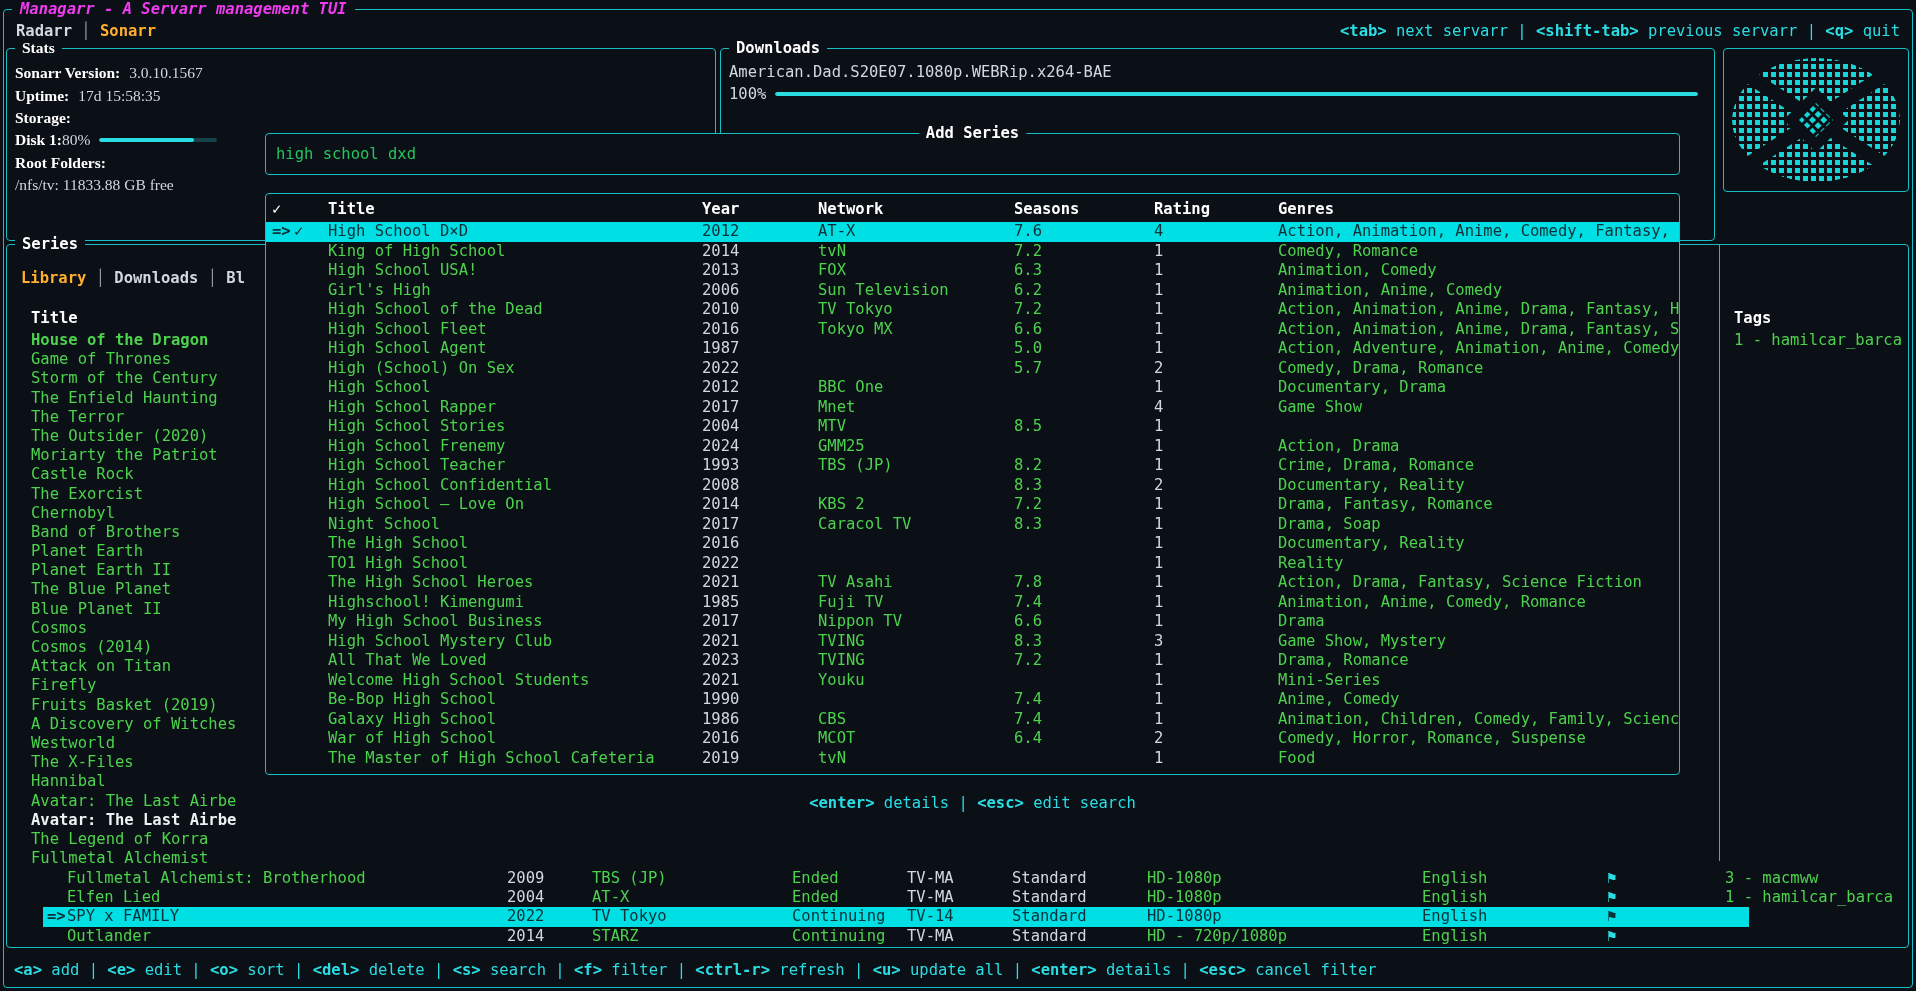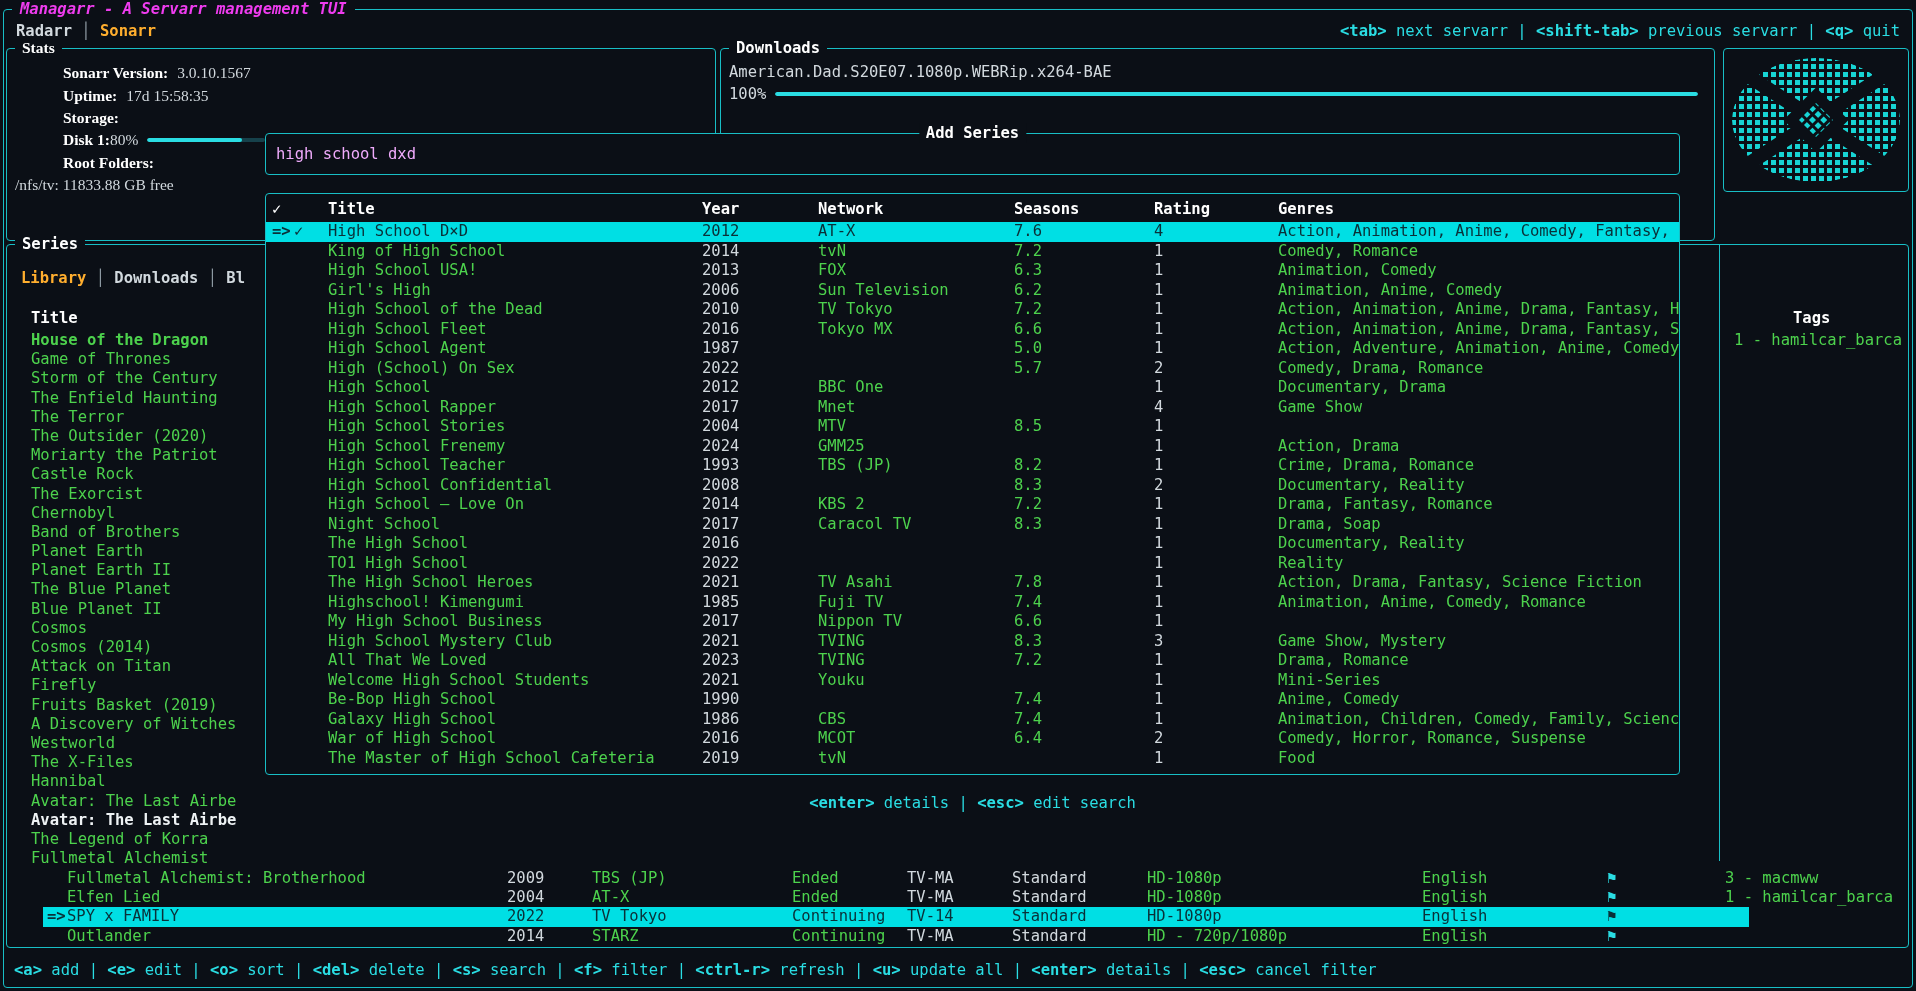--- a/index.html
+++ b/index.html
@@ -21,21 +21,21 @@
   .help .key{font-weight:bold;}
   #top-help{position:absolute;right:16px;top:21px;text-align:right;z-index:3;}
   #bottom-help{position:absolute;left:14px;top:960px;z-index:3;}
 
   .panel{position:absolute;border:1px solid var(--border);border-radius:4px;}
   .panel-title{position:absolute;top:-11px;left:8px;background:var(--bg);padding:0 7px;font-weight:bold;color:#fff;line-height:20px;white-space:nowrap;}
 
   
   .stats-body{padding:13px 8px 0;}
   .stat-line{height:22.4px;display:flex;align-items:center;white-space:nowrap;}
-  .lab{font-weight:bold;color:#fff;margin-left:48px;}
+  .lab{font-weight:bold;color:#fff;}
   .val{color:var(--dim);margin-left:9px;}
   .val.nolm{margin-left:0;}
   .g-pct{color:var(--dim);}
   .g-track{position:relative;width:118px;height:4px;border-radius:2px;background:#16414b;margin-left:9px;overflow:hidden;}
   .g-fill{position:absolute;left:0;top:0;height:100%;border-radius:2px;background:var(--cyan);}
 
   
   .dl-body{padding:12px 8px 0;}
   .dl-item{height:22px;line-height:22px;color:var(--dim);white-space:nowrap;overflow:hidden;}
   .dl-gauge{display:flex;align-items:center;height:22px;justify-content:center;}
@@ -67,21 +67,21 @@
   .t-quality{color:var(--green);}
   .t-lang{color:var(--green);}
   .t-flag{color:var(--cyan);}
   .t-tags{color:var(--green);}
   .series-row.selected{background:var(--hl);}
   .series-row.selected .c{color:var(--darktext);}
 
   
   #add-popup{position:absolute;left:245px;top:133px;width:1415px;height:734px;background:var(--bg);z-index:6;margin-left:20px;}
   .popup-title{left:50%;transform:translateX(-50%);}
-  .search-text{position:absolute;left:10px;top:50%;transform:translateY(-50%);color:#f0abfc;white-space:nowrap;}
+  .search-text{position:absolute;left:10px;top:50%;transform:translateY(-50%);color:#22c55e;white-space:nowrap;}
   #add-header{display:grid;grid-template-columns:56px 374px 116px 196px 140px 124px 1fr;padding-left:6px;margin-top:5px;height:21px;line-height:21px;font-weight:bold;color:#fff;white-space:nowrap;}
   #add-rows{margin-top:2px;}
   .add-row{display:grid;grid-template-columns:22px 34px 374px 116px 196px 140px 124px 1fr;padding-left:6px;height:19.5px;line-height:19.5px;white-space:nowrap;}
   .add-row .c{overflow:hidden;}
   .a-check{color:#eef2f4;font-weight:bold;}
   .a-title{color:var(--green);}
   .a-year{color:var(--dim);}
   .a-net{color:var(--green);}
   .a-seasons{color:var(--green);}
   .a-rating{color:var(--dim);}
@@ -250,21 +250,21 @@
           <span class="c t-status">Continuing</span>
           <span class="c t-cert">TV-MA</span>
           <span class="c t-type">Standard</span>
           <span class="c t-quality">HD - 720p/1080p</span>
           <span class="c t-lang">English</span>
           <span class="c t-flag">⚑</span>
           <span class="c t-tags"></span>
         </div>
       </div>
     <div style="position:absolute;left:1712px;top:0;height:616px;border-left:1px solid var(--border);"></div>
-    <div class="sidebar-title" style="position:absolute;left:1786px;top:64px;">Tags</div>
+    <div class="sidebar-title" style="position:absolute;left:1727px;top:64px;">Tags</div>
     <div class="sidebar-value" style="position:absolute;left:1727px;top:86px;">1 - hamilcar_barca</div>
   </div>
 
   <div id="add-popup">
     <div class="panel" style="left:0;top:0;width:1415px;height:42px;">
       <div class="panel-title popup-title">Add Series</div>
       <div class="search-text">high school dxd</div>
     </div>
     <div class="panel" style="left:0;top:60px;width:1415px;height:582px;">
       <div id="add-header">
@@ -478,20 +478,21 @@
             <span class="c a-genres">Animation, Anime, Comedy, Romance</span>
           </div>
           <div class="add-row">
             <span class="c marker"></span>
             <span class="c a-check"></span>
             <span class="c a-title">My High School Business</span>
             <span class="c a-year">2017</span>
             <span class="c a-net">Nippon TV</span>
             <span class="c a-seasons">6.6</span>
             <span class="c a-rating">1</span>
+            <span class="c a-genres">Drama</span>
           </div>
           <div class="add-row">
             <span class="c marker"></span>
             <span class="c a-check"></span>
             <span class="c a-title">High School Mystery Club</span>
             <span class="c a-year">2021</span>
             <span class="c a-net">TVING</span>
             <span class="c a-seasons">8.3</span>
             <span class="c a-rating">3</span>
             <span class="c a-genres">Game Show, Mystery</span>

